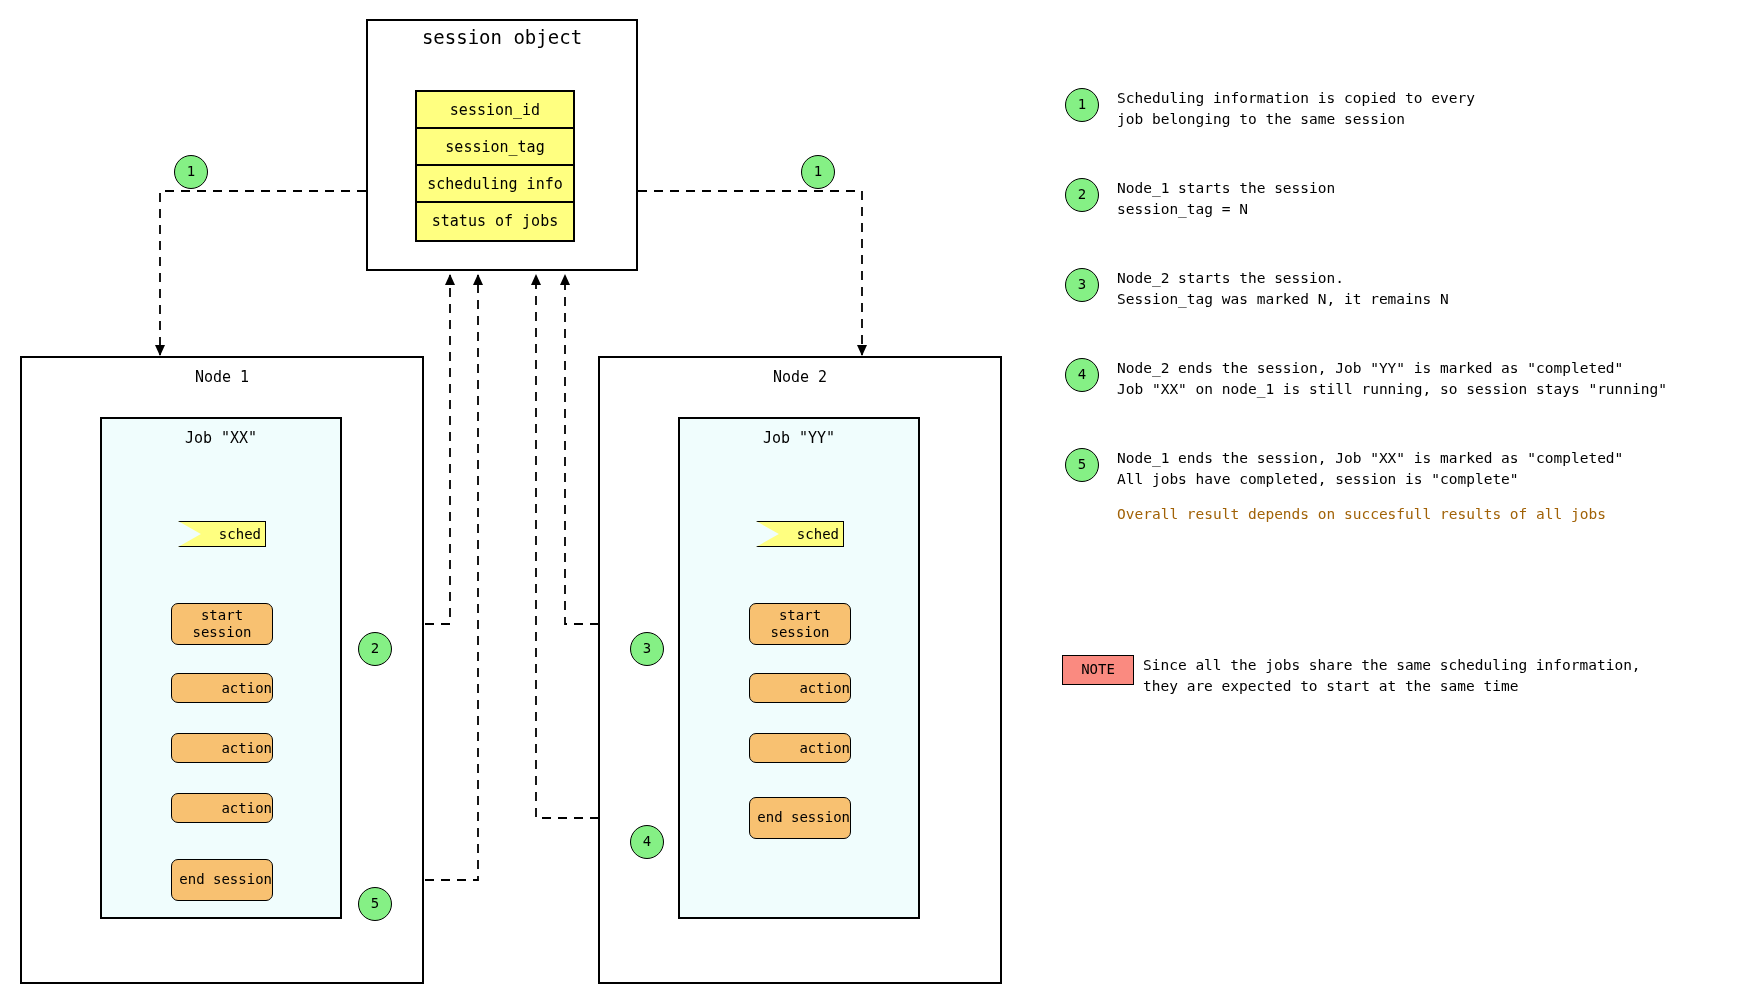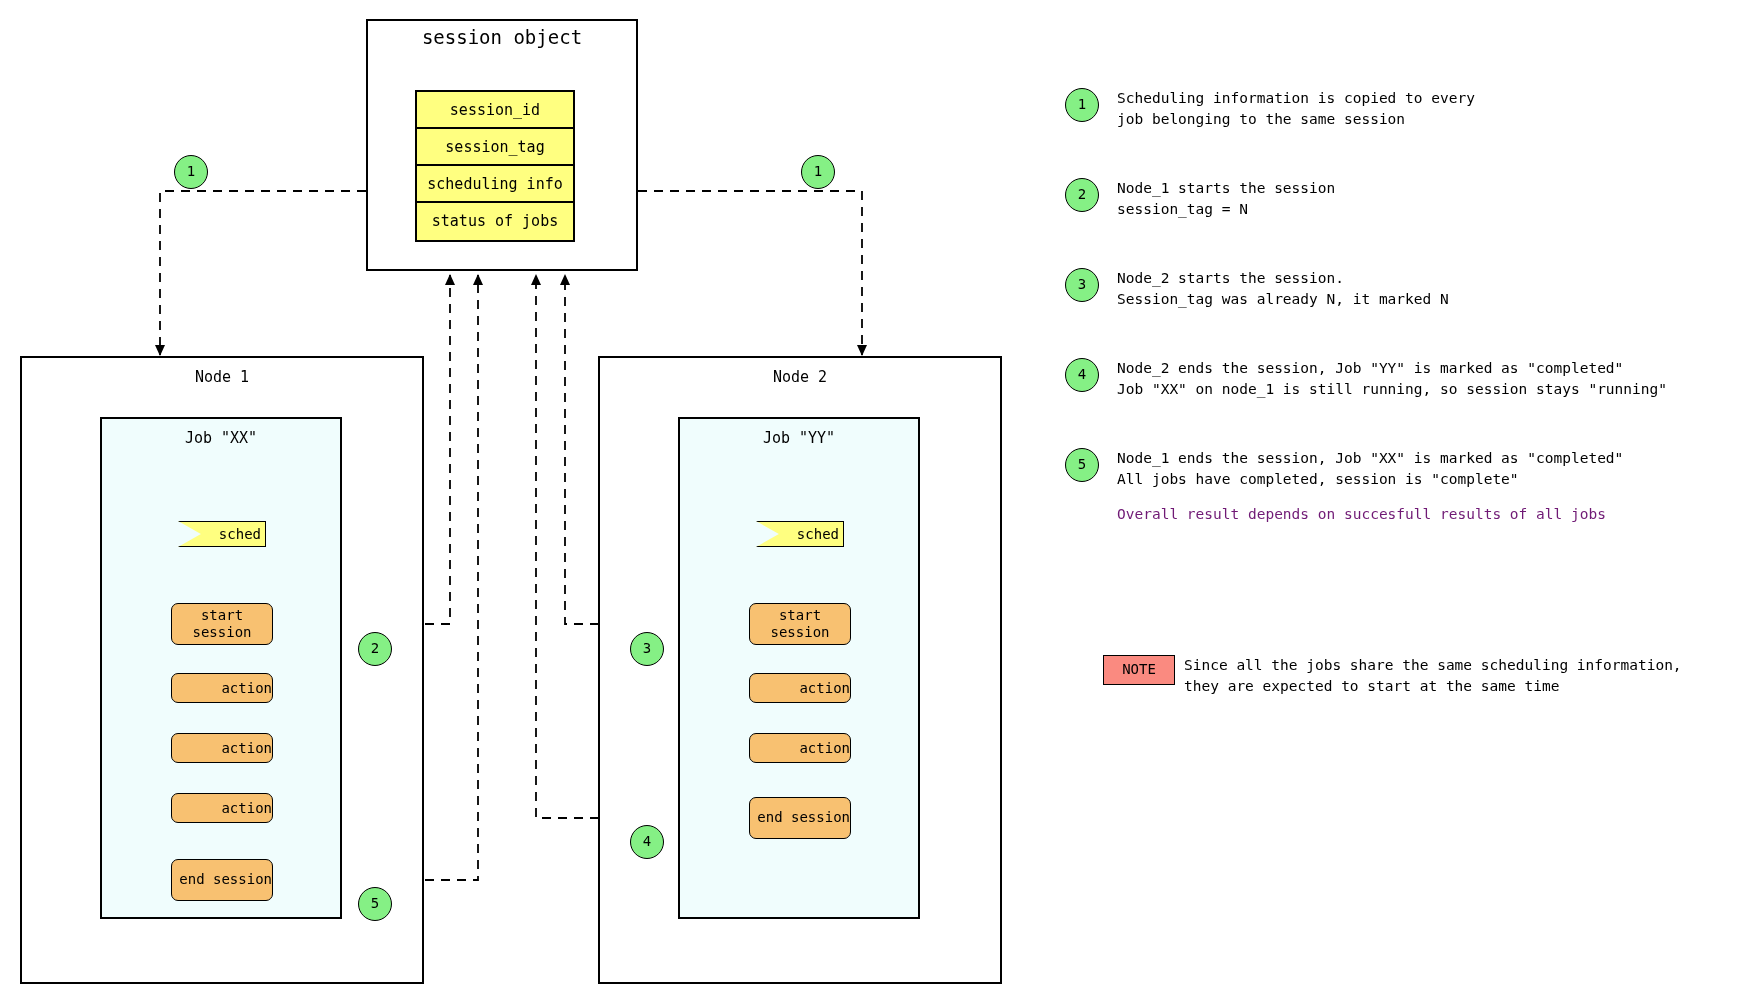--- a/index.html
+++ b/index.html
@@ -145,34 +145,33 @@
     font-size: 14.5px;
     line-height: 1.45;
     white-space: pre;
     color: #000;
   }
   .leg-note-extra {
     margin-left: 52px;
     font-size: 14.5px;
     line-height: 1.45;
     white-space: pre;
-    color: #701a75;
+    color: #a16207;
   }
   .note-wrap {
     position: absolute; left: 1062px; top: 655px;
     display: flex; align-items: flex-start;
   }
   .note-tag {
     width: 72px; height: 30px;
     background: #fa8a80;
     border: 1.6px solid #000;
     box-sizing: border-box;
     font-size: 14px; line-height: 27px; text-align: center;
     flex: none;
-    margin-left: 41px;
   }
   .note-text {
     margin-left: 9px;
     font-size: 14.5px;
     line-height: 1.45;
     white-space: pre;
     color: #000;
   }
 </style>
 </head>
@@ -283,21 +282,21 @@
 job belonging to the same session</div>
   </div>
   <div class="leg-row">
     <div class="leg-badge">2</div>
     <div class="leg-text">Node_1 starts the session
 session_tag = N</div>
   </div>
   <div class="leg-row">
     <div class="leg-badge">3</div>
     <div class="leg-text">Node_2 starts the session.
-Session_tag was already N, it marked N</div>
+Session_tag was marked N, it remains N</div>
   </div>
   <div class="leg-row">
     <div class="leg-badge">4</div>
     <div class="leg-text">Node_2 ends the session, Job "YY" is marked as "completed"
 Job "XX" on node_1 is still running, so session stays "running"</div>
   </div>
   <div class="leg-row" style="margin-bottom:14px;">
     <div class="leg-badge">5</div>
     <div class="leg-text">Node_1 ends the session, Job "XX" is marked as "completed"
 All jobs have completed, session is "complete"</div>

